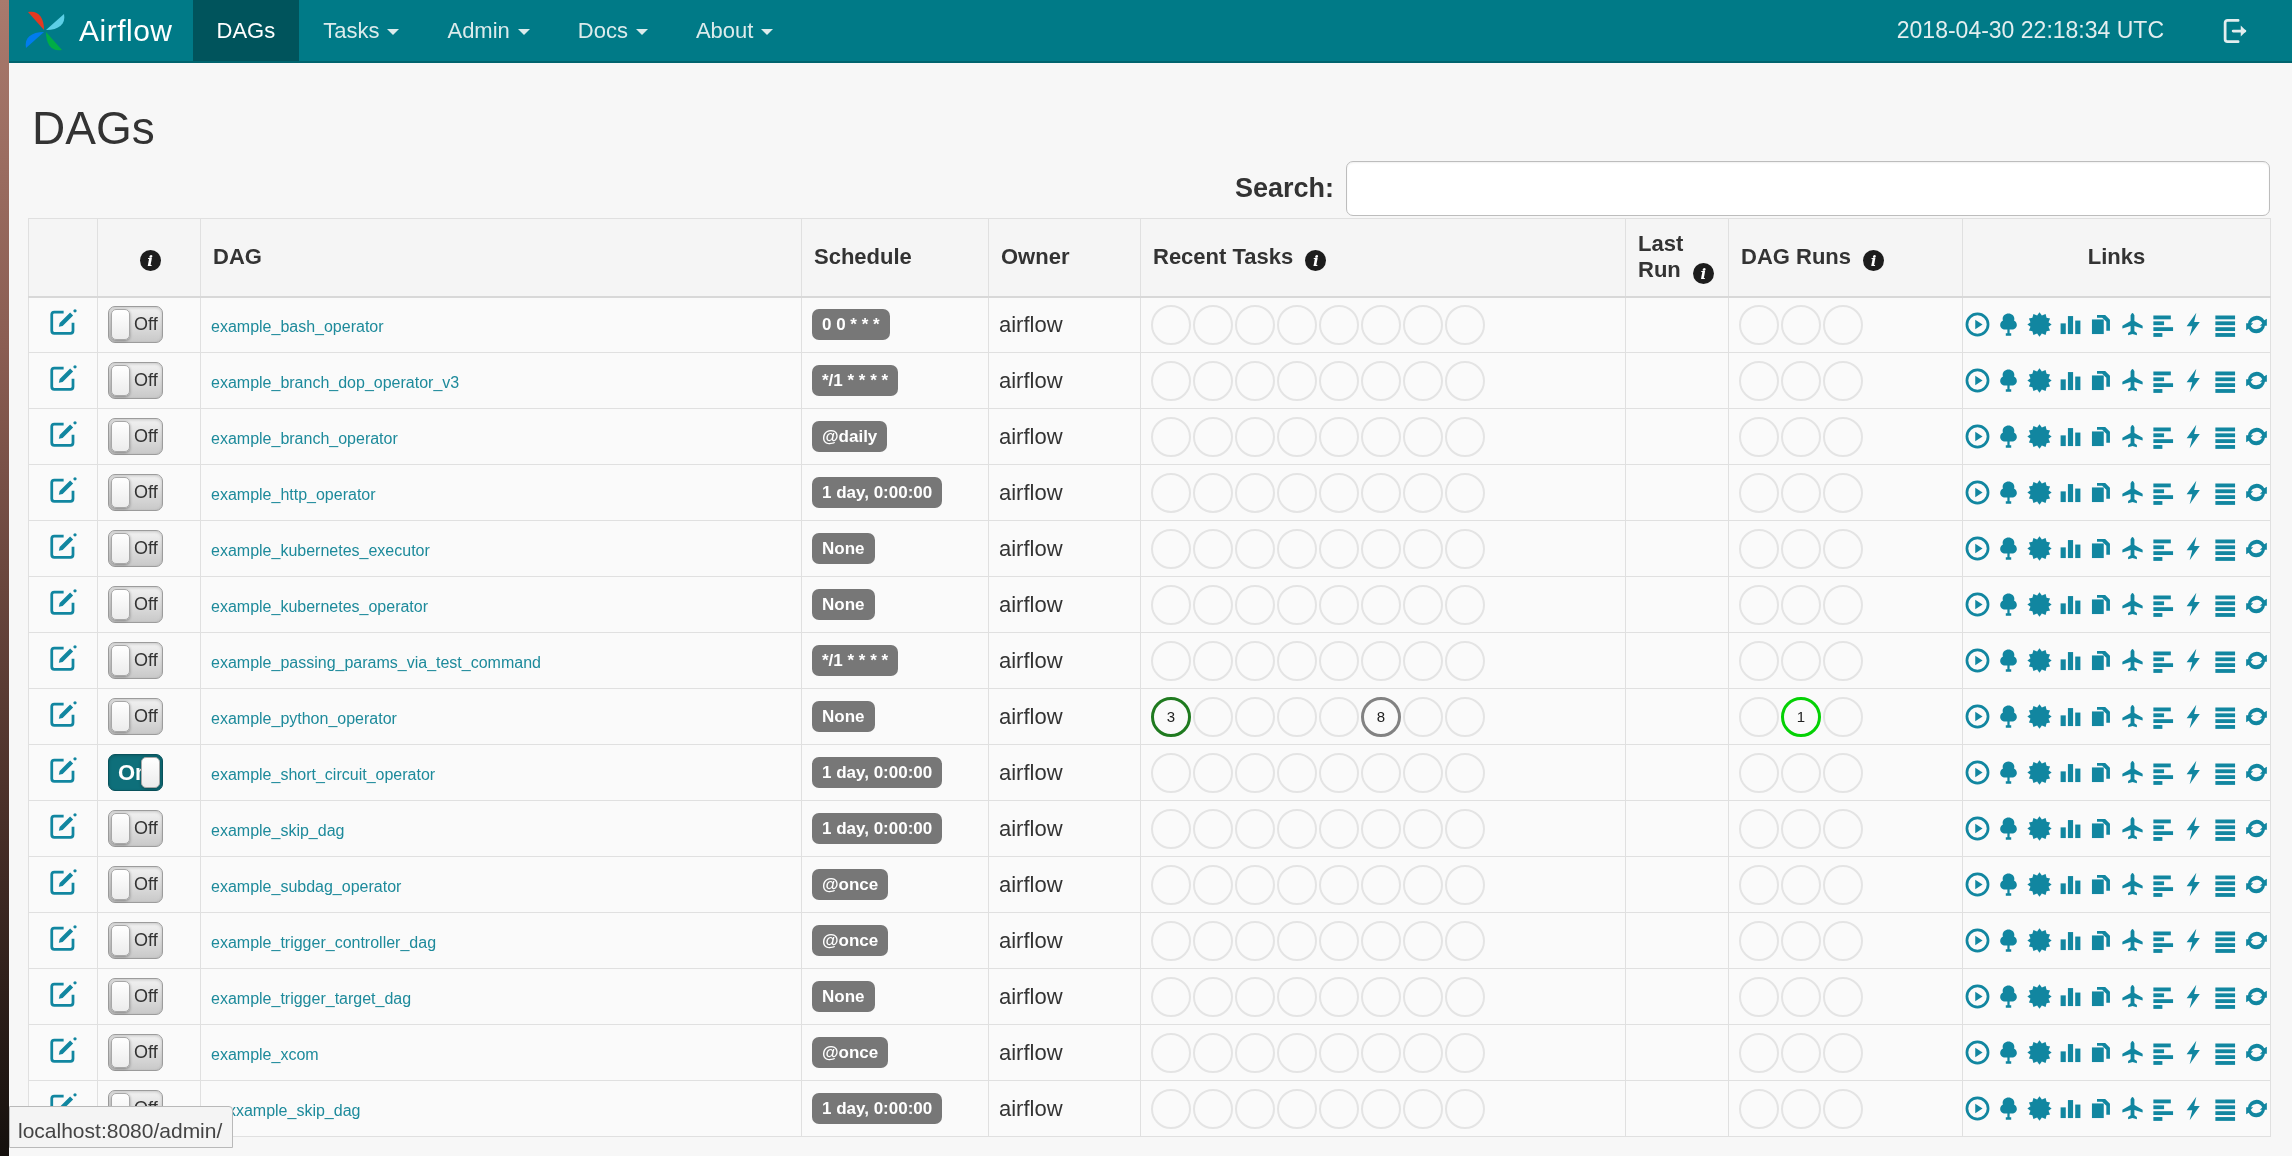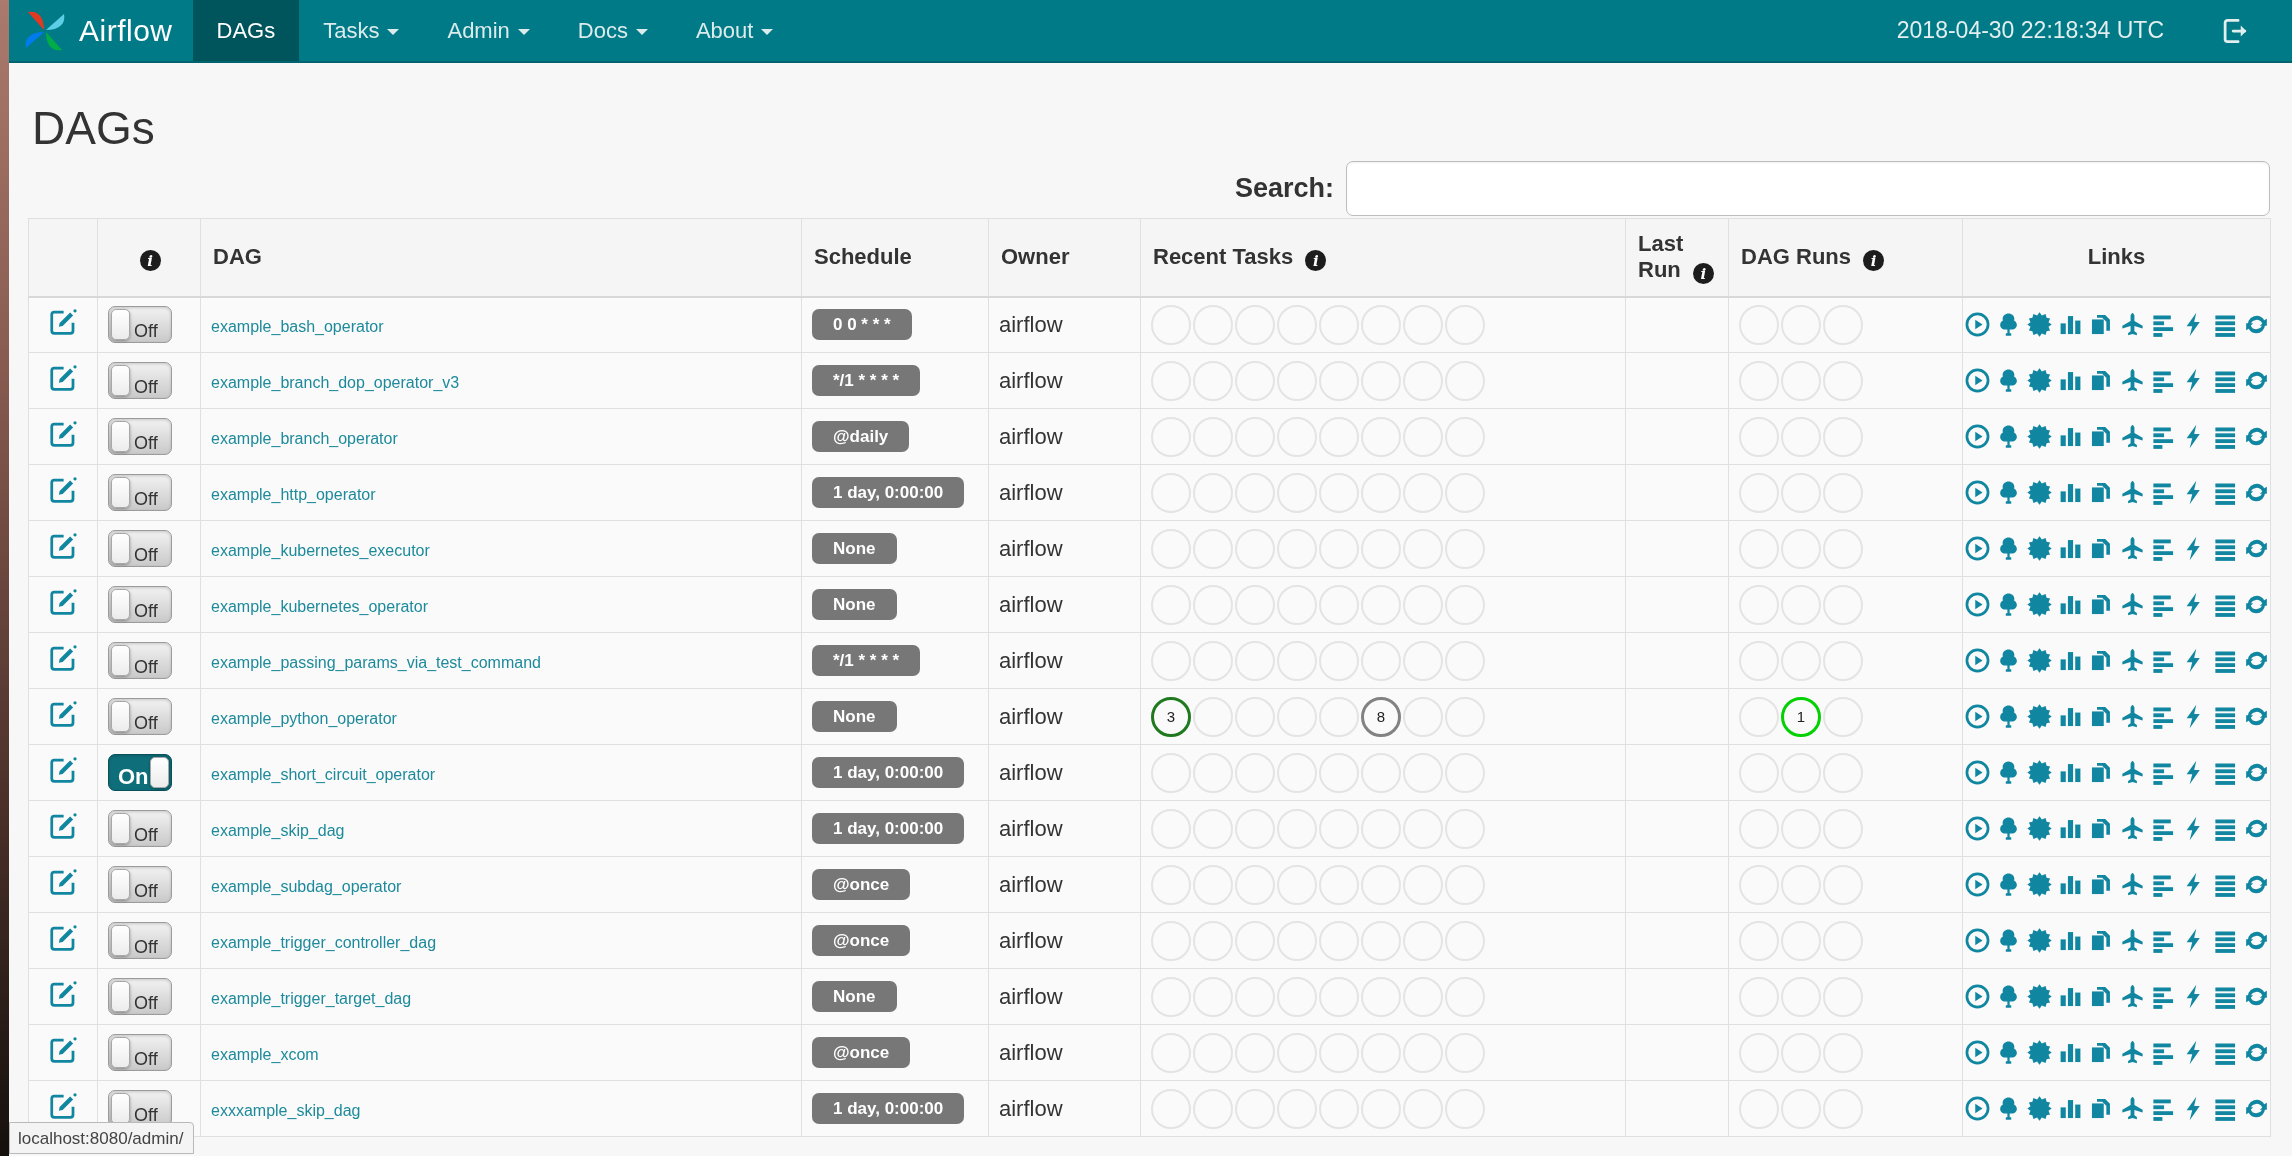--- a/index.html
+++ b/index.html
@@ -43,33 +43,33 @@
   table.dags{ border-collapse:collapse; table-layout:fixed; width:2242px; background:#fafafa; }
   th,td{ border:1px solid #e0e0e0; vertical-align:middle; }
   thead th{ height:78px; font-size:22px; font-weight:bold; text-align:left; padding:0 12px;
     border-bottom:2px solid #d8d8d8; background:#f5f5f5; }
   thead th.center{ text-align:center; }
   tbody td{ height:56px; font-size:22px; padding:0 10px; }
   td.c-edit{ text-align:center; }
   a.dag-link{ color:var(--c-link,#1d8a9b); text-decoration:none; font-size:16px; }
   td.c-owner{ color:#333; }
   .badge{ display:inline-block; background:var(--c-badge,#777); color:#fff; font-size:17px;
-    font-weight:bold; line-height:1; padding:7px 21px; border-radius:7px; white-space:nowrap; }
+    font-weight:bold; line-height:1; padding:7px 10px; border-radius:7px; white-space:nowrap; }
   .info-badge{ display:inline-flex; width:21px; height:21px; border-radius:50%; background:#1d1d1d;
     color:#fff; font-size:15px; font-weight:bold; align-items:center; justify-content:center;
     font-family:"DejaVu Serif", serif; font-style:italic; margin-left:6px; vertical-align:-2px; }
   th .info-badge.solo{ margin-left:2px; }
 
   .edit-icon{ color:var(--c-icon,#1186a0); display:inline-flex; cursor:pointer; }
   .edit-icon svg{ width:30px; height:30px; }
 
   
-  .switch{ position:relative; width:64px; height:37px; border-radius:7px; cursor:pointer;
+  .switch{ position:relative; width:55px; height:37px; border-radius:7px; cursor:pointer;
     border:1px solid #9c9c9c; background:linear-gradient(#f2f2f2,#c9c9c9);
-    box-shadow:inset 0 1px 3px rgba(0,0,0,.18); display:inline-flex; align-items:flex-end; }
+    box-shadow:inset 0 1px 3px rgba(0,0,0,.18); display:inline-flex; align-items:center; }
   .switch .knob{ position:absolute; top:2px; width:19px; height:31px; border-radius:5px;
     background:linear-gradient(#ffffff,#ececec); border:1px solid #a8a8a8;
     box-shadow:0 1px 3px rgba(0,0,0,.35); }
   .switch.off .knob{ left:2px; }
   .switch.off .switch-label{ margin-left:25px; color:#333; font-size:18px; }
   .switch.on{ background:var(--c-toggle-on,#0e6f7a); border-color:#09525c; }
   .switch.on .knob{ right:2px; }
   .switch.on .switch-label{ margin-left:9px; color:#fff; font-size:22px; font-weight:bold; }
 
   
@@ -79,22 +79,22 @@
   .circle.state-success{ border:3px solid var(--c-success,#1f7a1f); }
   .circle.state-none{ border:3px solid var(--c-none,#828282); }
   .circle.state-running{ border:3px solid var(--c-running,#04d104); }
 
   
   .links-cell{ display:flex; align-items:center; justify-content:center; gap:4px; }
   .link-icon{ color:var(--c-icon,#1186a0); display:inline-flex; cursor:pointer; }
   .link-icon svg{ width:27px; height:27px; fill:currentColor; }
 
   
-  .status-bar{ position:absolute; left:9px; bottom:2px; background:#f4f4f4; border:1px solid #b9b9b9;
-    padding:6px 10px 4px 8px; font-size:17px; color:#444; z-index:60; border-top-right-radius:4px; }
+  .status-bar{ position:absolute; left:9px; bottom:8px; background:#f4f4f4; border:1px solid #b9b9b9;
+    padding:12px 10px 4px 8px; font-size:21px; color:#444; z-index:60; border-top-right-radius:4px; }
 </style>
 </head>
 <body>
 
 <div class="desktop-stripe"></div>
 
 <div class="window">
 
   <div class="navbar">
     <div class="brand">

